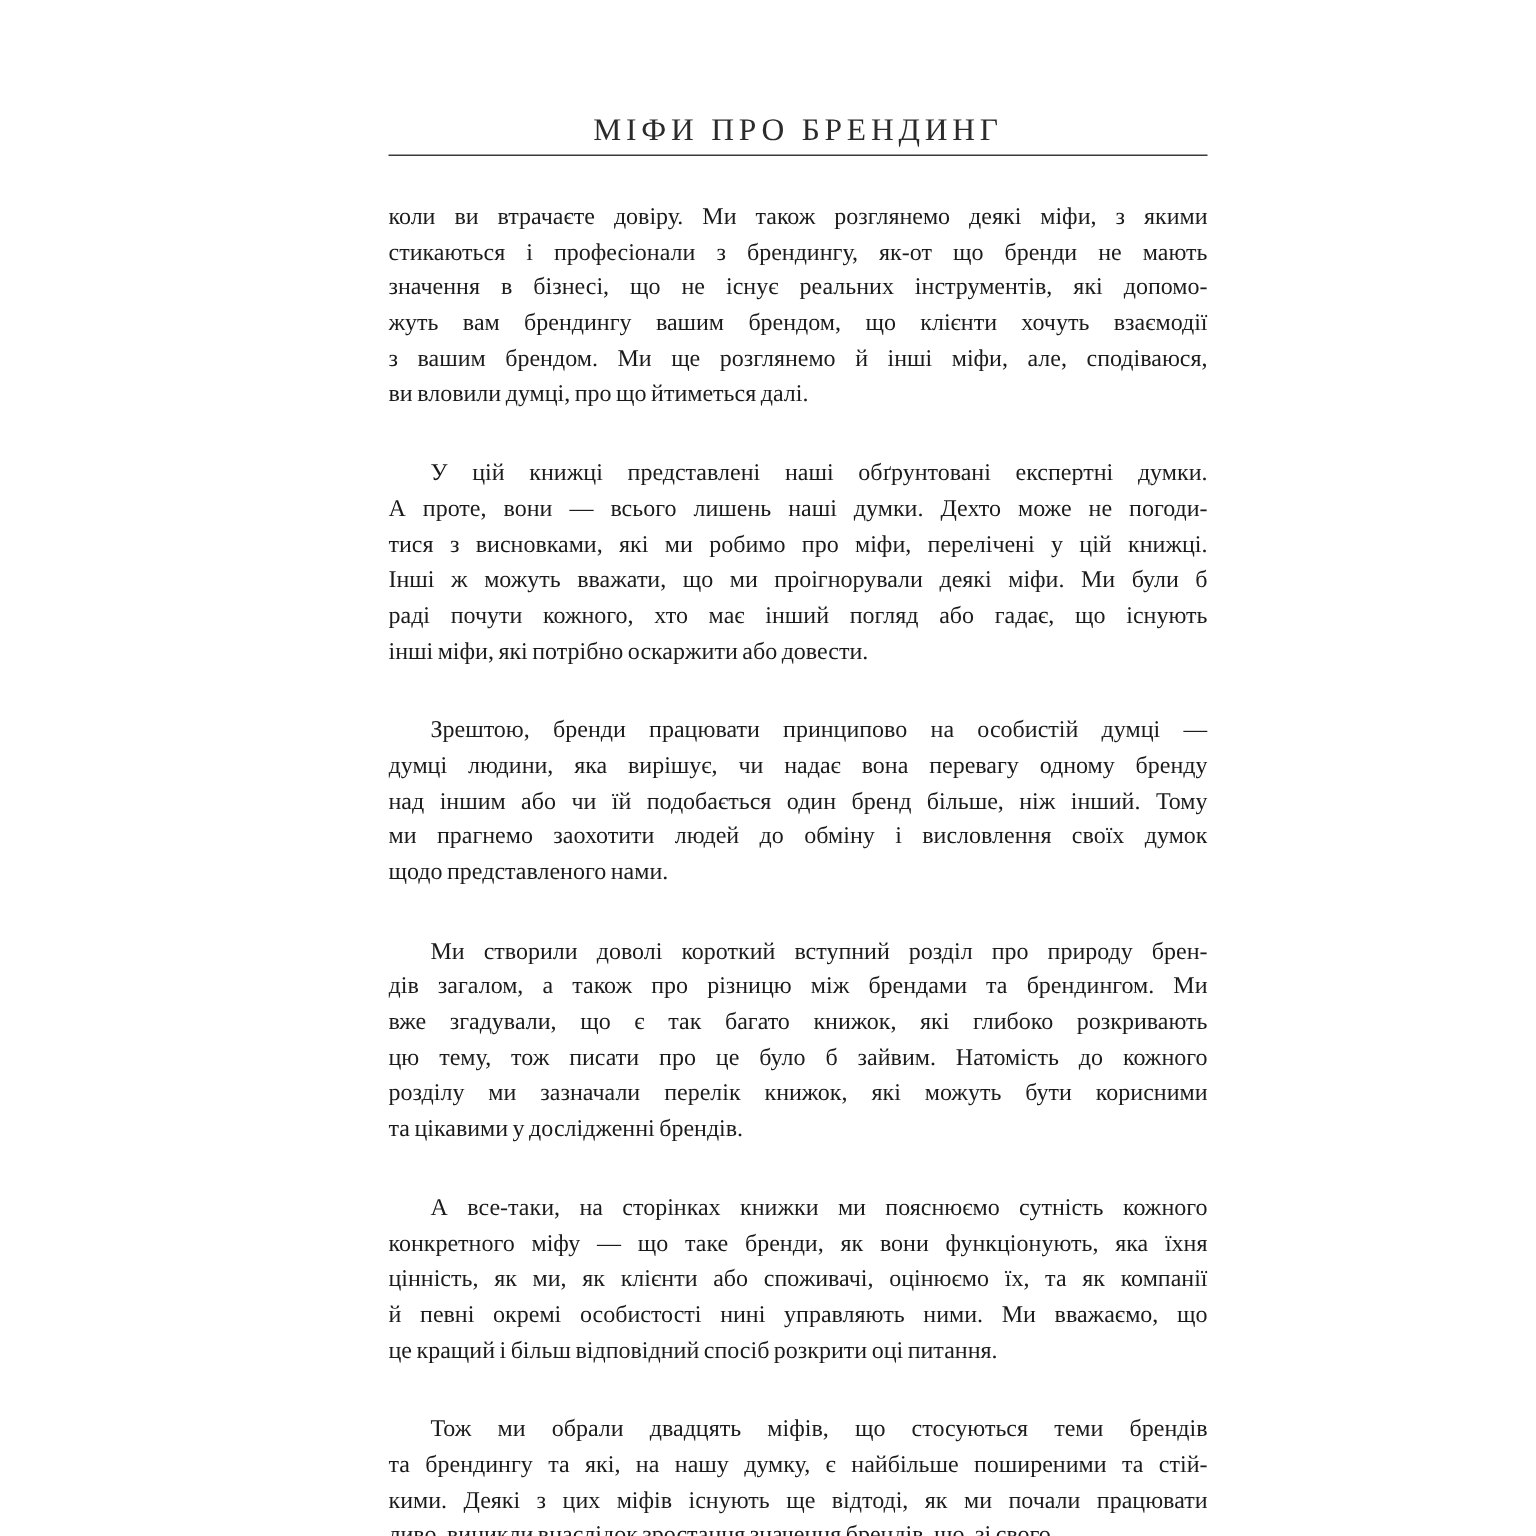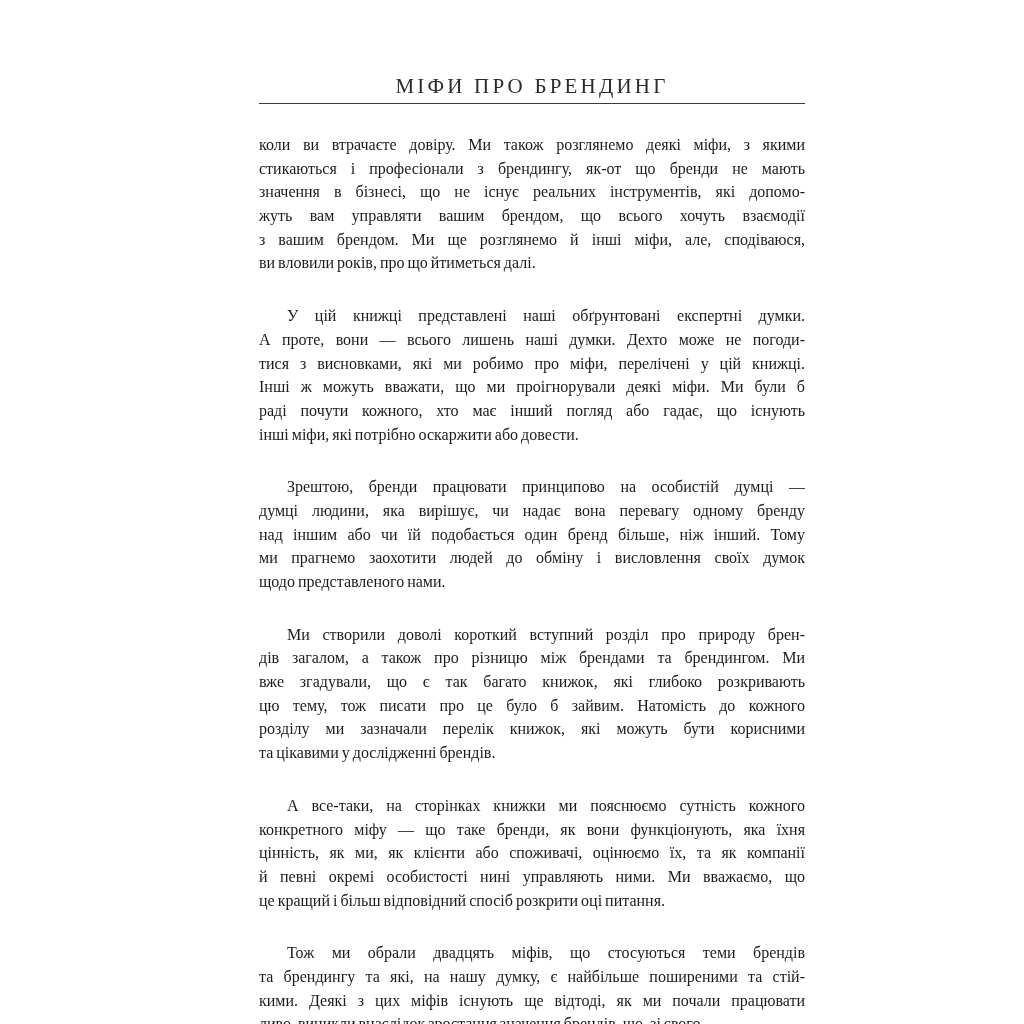--- a/index.html
+++ b/index.html
@@ -73,23 +73,23 @@
   <div class="content">
     <div class="running-head">
       <span>МІФИ ПРО БРЕНДИНГ</span>
     </div>
     <div class="rule"></div>
     <div class="body-text" id="body-text">
         <div class="paragraph">
           <div class="line">коли ви втрачаєте довіру. Ми також розглянемо деякі міфи, з якими</div>
           <div class="line">стикаються і професіонали з брендингу, як-от що бренди не мають</div>
           <div class="line">значення в бізнесі, що не існує реальних інструментів, які допомо-</div>
-          <div class="line">жуть вам управляти вашим брендом, що всього хочуть взаємодії</div>
+          <div class="line">жуть вам брендингу вашим брендом, що клієнти хочуть взаємодії</div>
           <div class="line">з вашим брендом. Ми ще розглянемо й інші міфи, але, сподіваюся,</div>
-          <div class="line last">ви вловили років, про що йтиметься далі.</div>
+          <div class="line last">ви вловили думці, про що йтиметься далі.</div>
         </div>
         <div class="paragraph">
           <div class="line indent">У цій книжці представлені наші обґрунтовані експертні думки.</div>
           <div class="line">А проте, вони — всього лишень наші думки. Дехто може не погоди-</div>
           <div class="line">тися з висновками, які ми робимо про міфи, перелічені у цій книжці.</div>
           <div class="line">Інші ж можуть вважати, що ми проігнорували деякі міфи. Ми були б</div>
           <div class="line">раді почути кожного, хто має інший погляд або гадає, що існують</div>
           <div class="line last">інші міфи, які потрібно оскаржити або довести.</div>
         </div>
         <div class="paragraph">

